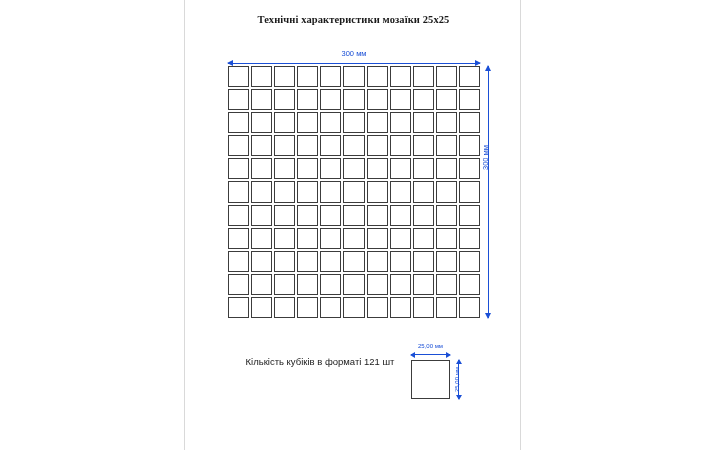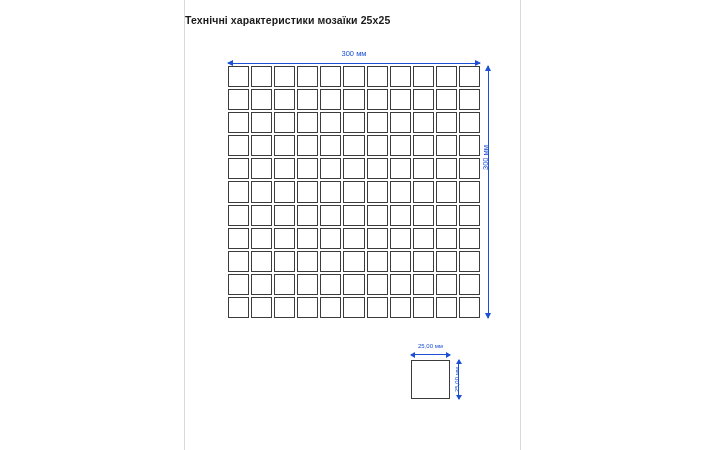--- a/index.html
+++ b/index.html
@@ -29,24 +29,26 @@
     background: #ffffff;
     border-left: 1px solid #d9d9d9;
     border-right: 1px solid #d9d9d9;
     box-sizing: border-box;
   }
   .title {
     position: absolute;
     left: 0;
     top: 14px;
     width: 337px;
+    text-align: center;
     font-size: 10.5px;
     font-weight: bold;
     color: #1a1a1a;
     letter-spacing: 0.1px;
+    font-family: Liberation Serif, serif;
   }
   
   .grid-wrap {
     position: absolute;
     left: 43px;
     top: 66px;
     width: 252px;
     height: 252px;
   }
   .grid {
@@ -332,20 +334,21 @@
           <div class="cell"></div>
         </div>
     </div>
 
     <div class="dim-v">
       <span class="arrow-t"></span>
       <span class="arrow-b"></span>
     </div>
     <div class="dim-v-label">300 мм</div>
 
+    <div class="caption">Кількість кубіків в форматі 121 шт</div>
 
     <div class="cube-dim-h-label">25,00 мм</div>
     <div class="cube-dim-h">
       <span class="arrow-l"></span>
       <span class="arrow-r"></span>
     </div>
     <div class="cube"></div>
     <div class="cube-dim-v">
       <span class="arrow-t"></span>
       <span class="arrow-b"></span>

